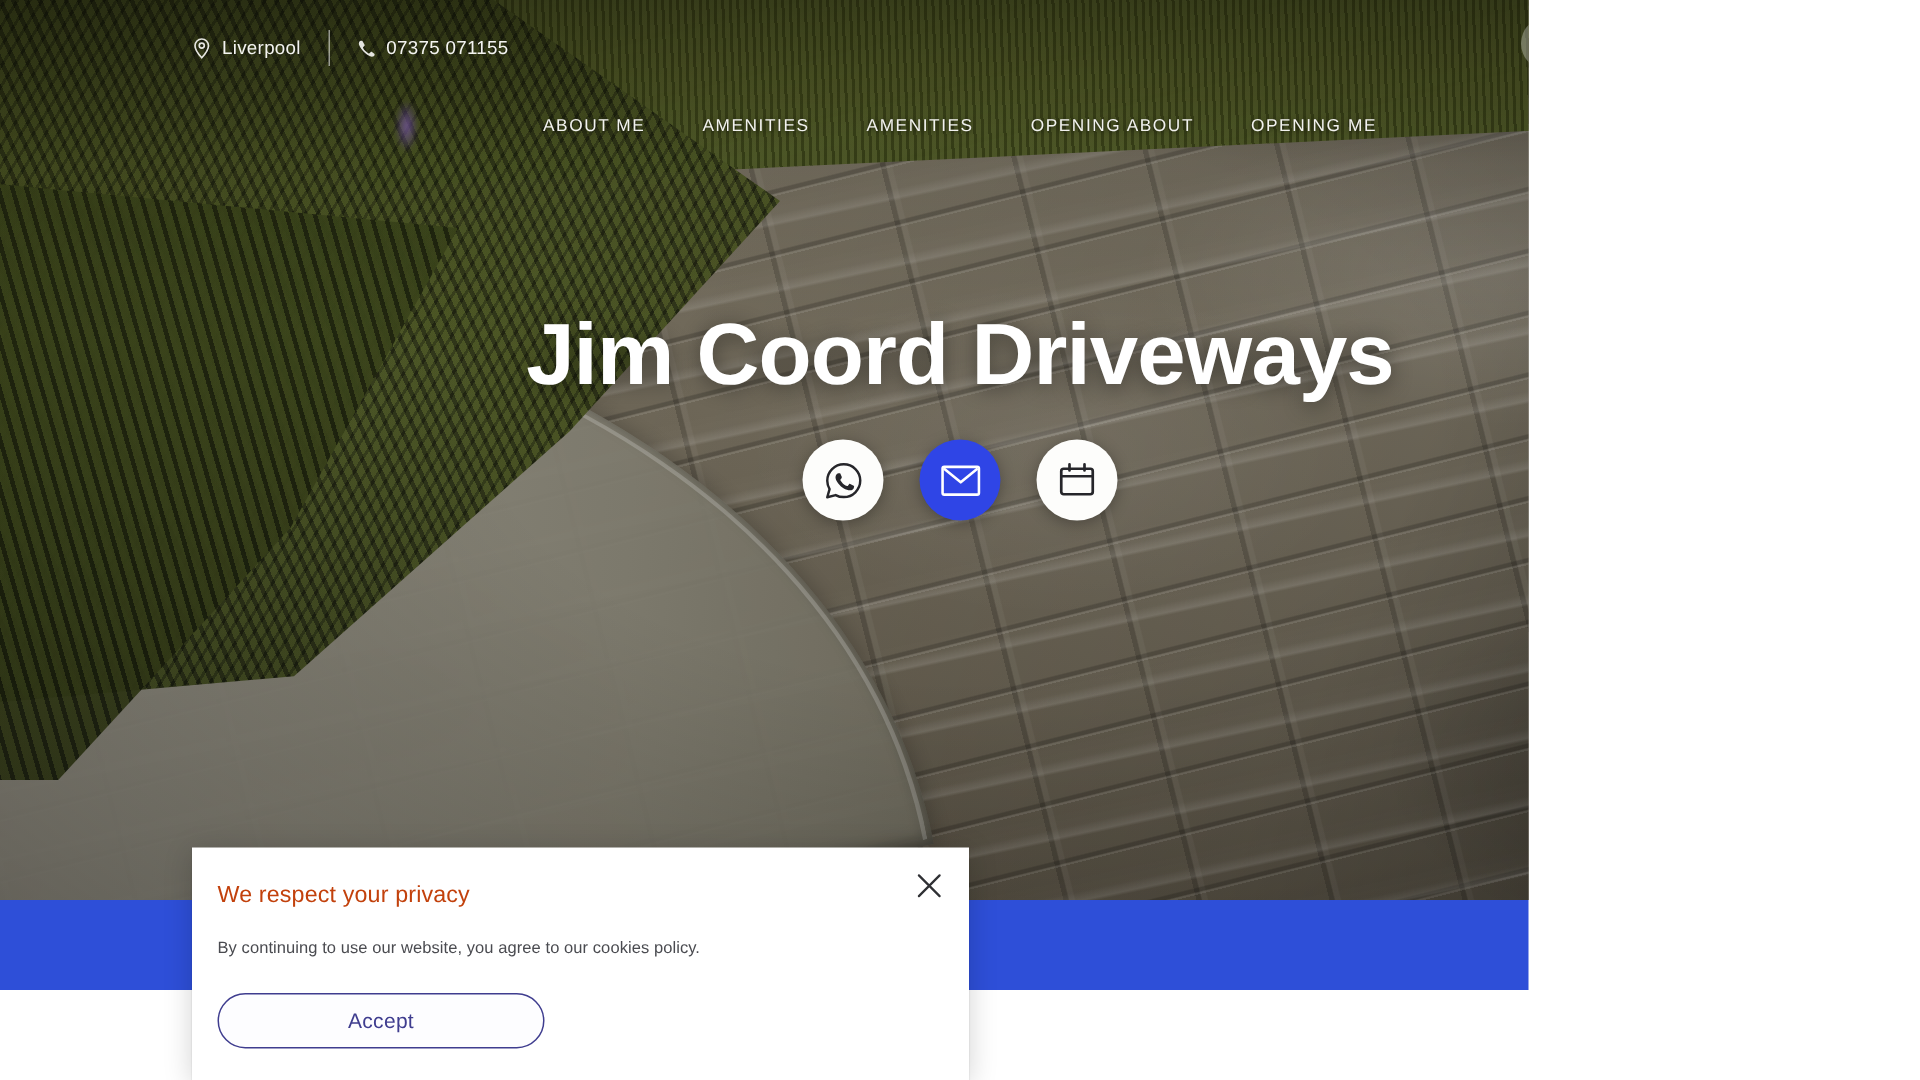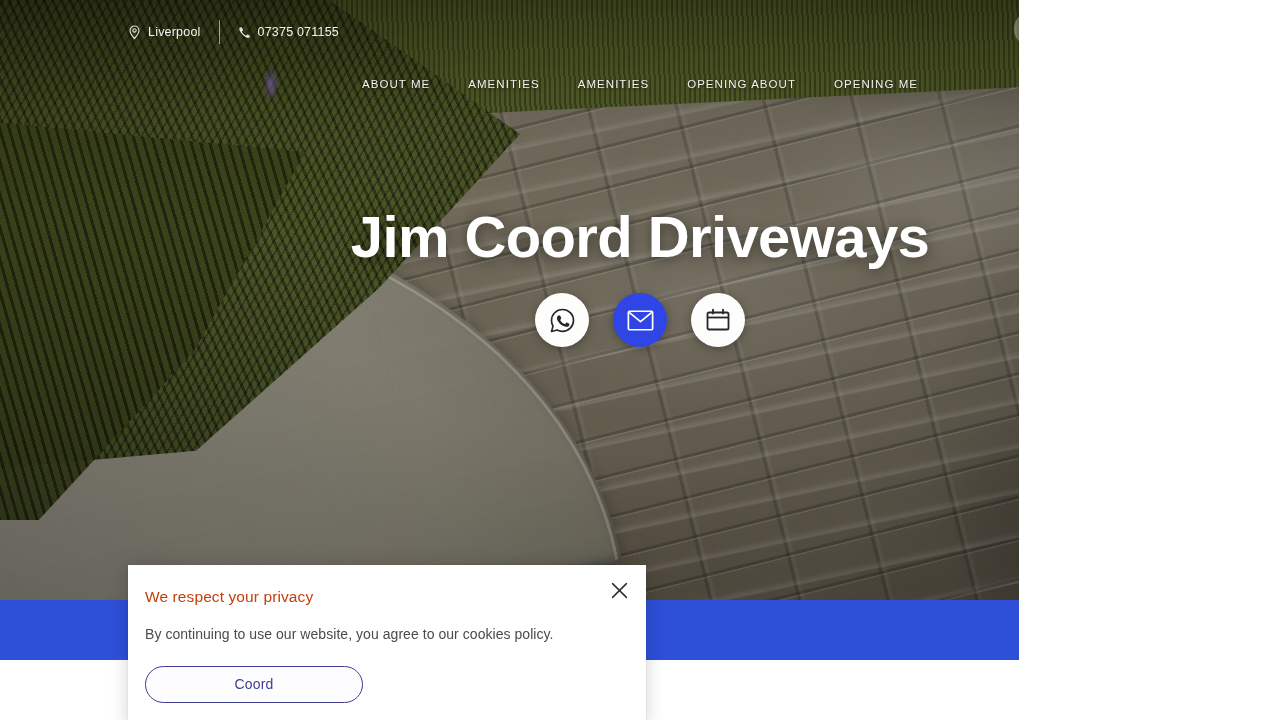--- a/index.html
+++ b/index.html
@@ -188,21 +188,21 @@
     position:absolute; left:128px; top:565px; width:518px; min-height:133px;
     background:#ffffff; z-index:60;
     box-shadow:0 2px 18px rgba(0,0,0,.18), 0 0 1px rgba(0,0,0,.18);
     padding:20px 24px 22px 17px;
   }
   .cookie-title {
     color:#c2410c; font-size:15.5px; font-weight:400;
     letter-spacing:.1px; margin:3px 0 0 0;
   }
   .cookie-text {
-    color:#4a4b50; font-size:14px; letter-spacing:.05px;
+    color:#4a4b50; font-size:11px; letter-spacing:.05px;
     margin:19px 0 0 0; line-height:1.35;
   }
   .cookie-accept {
     margin:22px 0 0 0; display:block;
     width:218px; height:37px; border-radius:19px;
     background:#fdfdff; border:1.6px solid #3f3d8f;
     color:#3f3d8f; font-size:14px; font-family:"Liberation Sans", sans-serif;
     cursor:pointer; letter-spacing:.2px;
   }
   .cookie-close {
@@ -342,17 +342,17 @@
     <button class="cookie-close">
       <span>
         <svg width="17" height="17" viewBox="0 0 17 17">
           <path d="M1.6 1.6L15.4 15.4M15.4 1.6L1.6 15.4" stroke="#2f3034" stroke-width="1.5" stroke-linecap="round"></path>
         </svg>
       </span>
     </button>
 
     <h2 class="cookie-title">We respect your privacy</h2>
     <p class="cookie-text">By continuing to use our website, you agree to our cookies policy.</p>
-    <button class="cookie-accept">Coord</button>
+    <button class="cookie-accept">Accept</button>
 
   </div>
 
 </div>
 
 </body></html>

